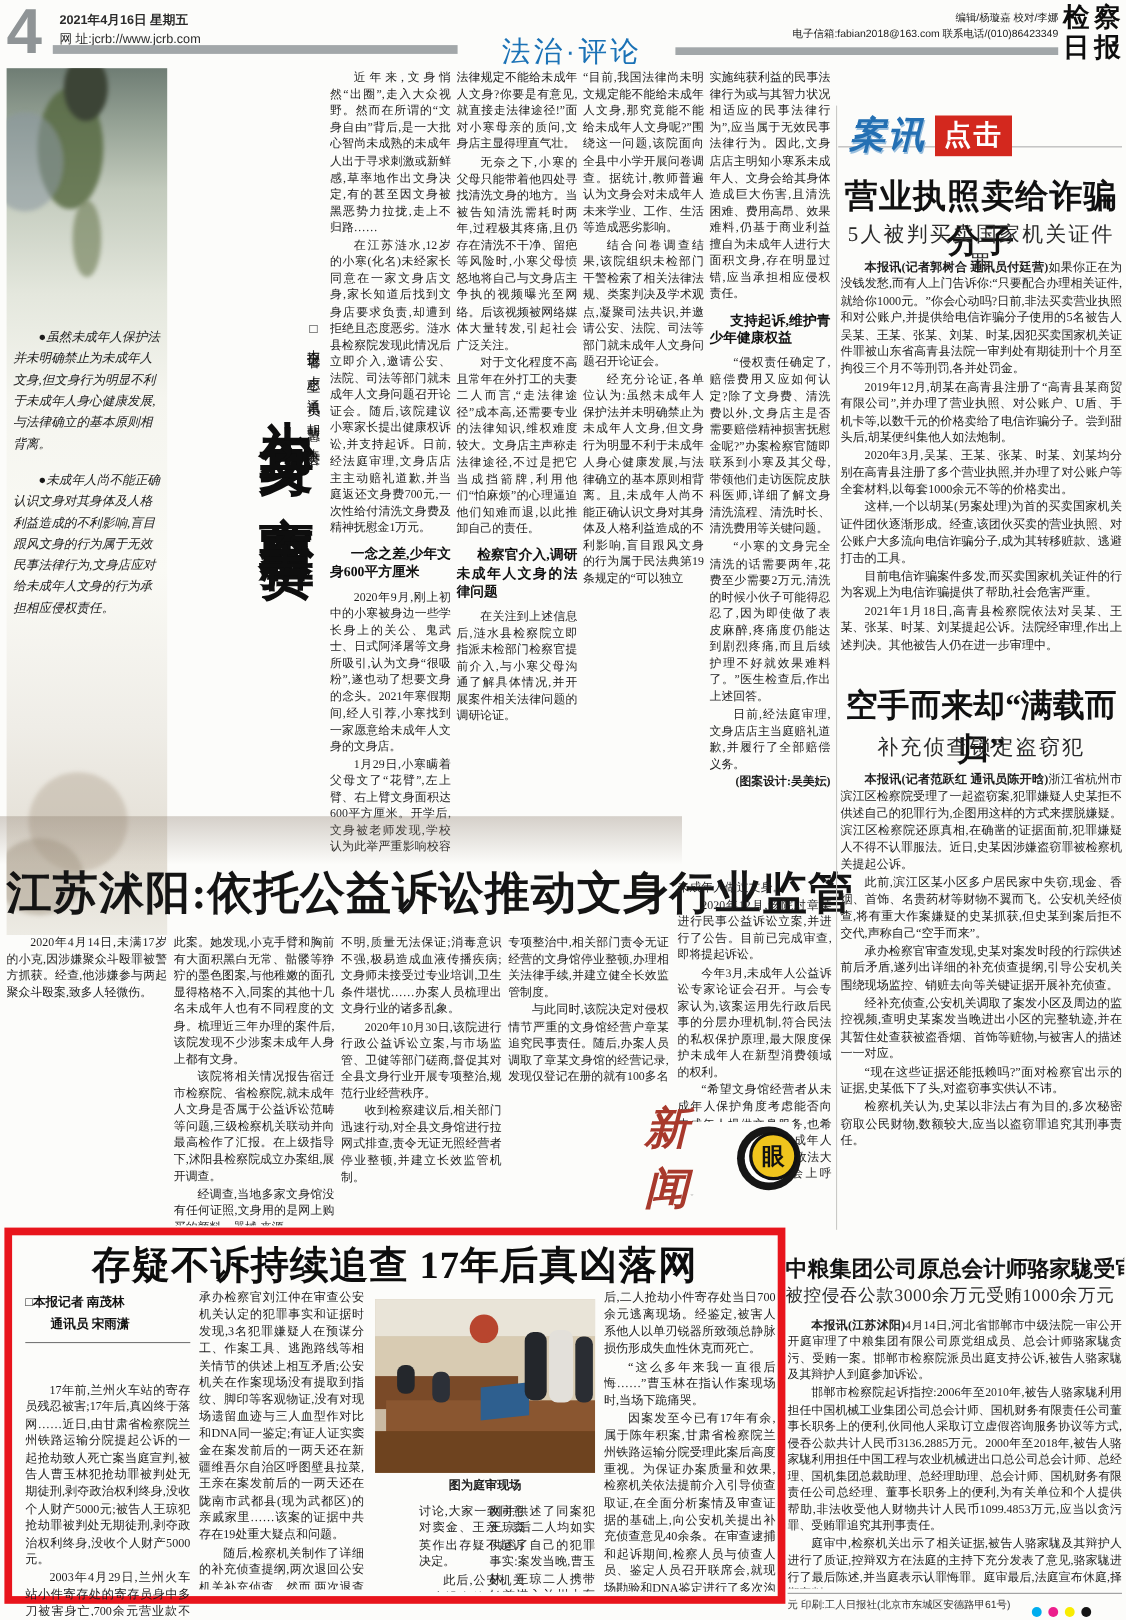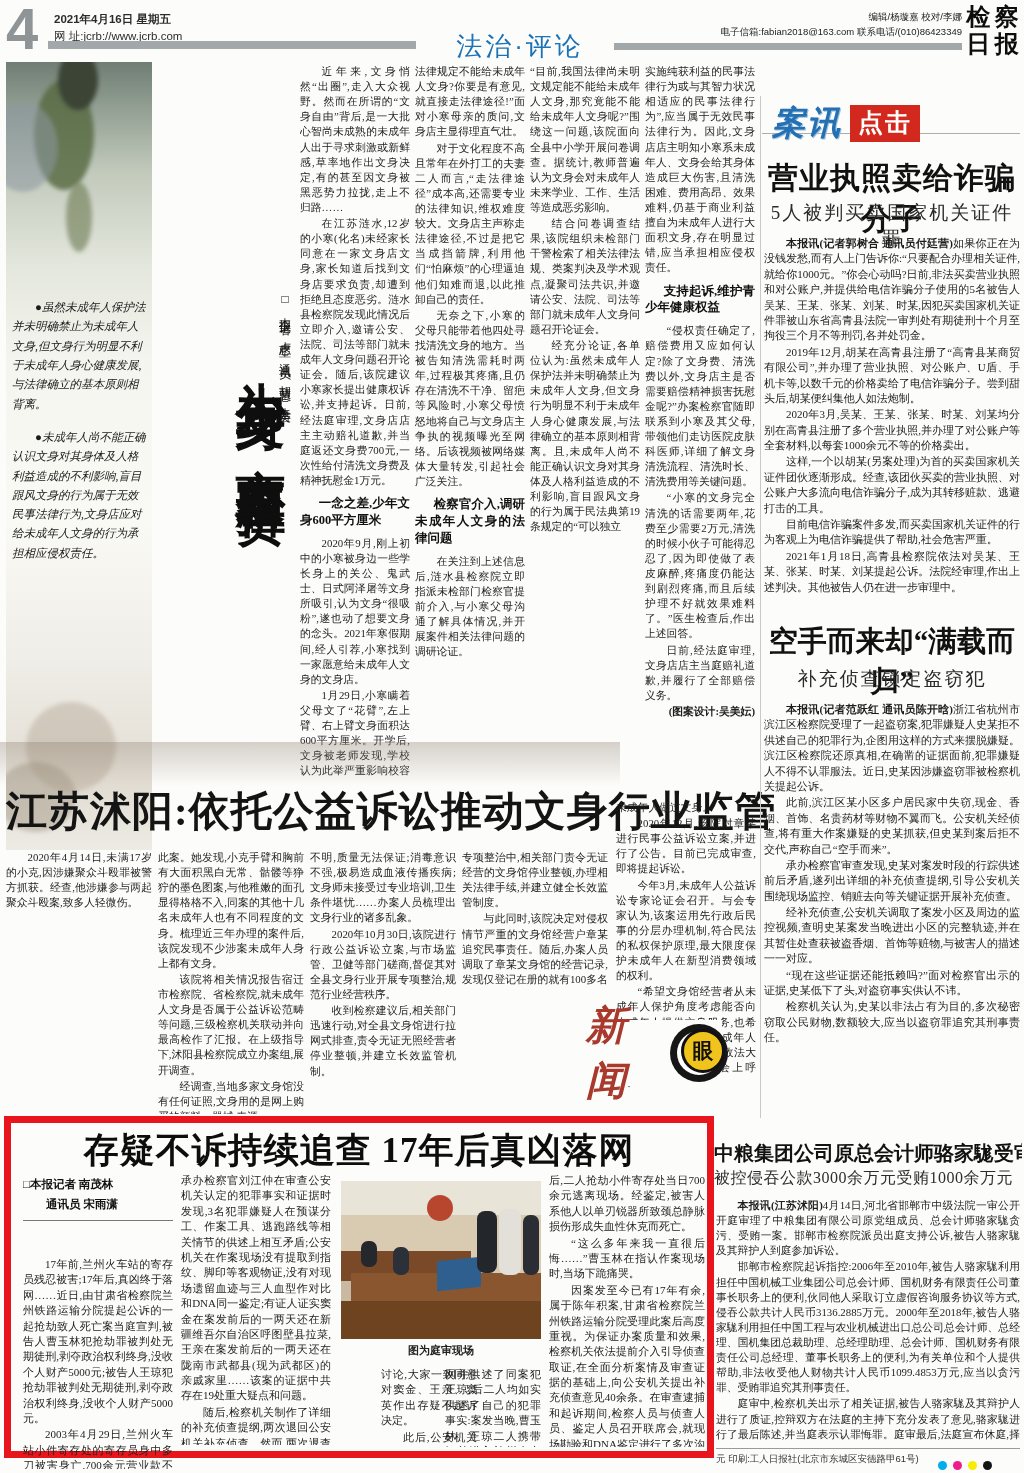--- a/index.html
+++ b/index.html
@@ -116,22 +116,22 @@
 
   <div class="col" style="left:300px;top:64px;width:110px;height:716px;">
       <div class="blk blk-p">近年来,文身悄然“出圈”,走入大众视野。然而在所谓的“文身自由”背后,是一大批心智尚未成熟的未成年人出于寻求刺激或新鲜感,草率地作出文身决定,有的甚至因文身被黑恶势力拉拢,走上不归路……</div>
       <div class="blk blk-p">在江苏涟水,12岁的小寒(化名)未经家长同意在一家文身店文身,家长知道后找到文身店要求负责,却遭到拒绝且态度恶劣。涟水县检察院发现此情况后立即介入,邀请公安、法院、司法等部门就未成年人文身问题召开论证会。随后,该院建议小寒家长提出健康权诉讼,并支持起诉。日前,经法庭审理,文身店店主主动赔礼道歉,并当庭返还文身费700元,一次性给付清洗文身费及精神抚慰金1万元。</div>
       <div class="blk blk-h">一念之差,少年文身600平方厘米</div>
       <div class="blk blk-p">2020年9月,刚上初中的小寒被身边一些学长身上的关公、鬼武士、日式阿泽屠等文身所吸引,认为文身“很吸粉”,遂也动了想要文身的念头。2021年寒假期间,经人引荐,小寒找到一家愿意给未成年人文身的文身店。</div>
       <div class="blk blk-p">1月29日,小寒瞒着父母文了“花臂”,左上臂、右上臂文身面积达600平方厘米。开学后,文身被老师发现,学校认为此举严重影响校容校貌,及时约谈小寒及其父母,要求尽快将文身清洗掉。经学校反复教育后,小寒方才意识到文身的危害,懊悔不已。</div>
     </div>
   <div class="col" style="left:415px;top:64px;width:110px;height:716px;">
       <div class="blk blk-pc">法律规定不能给未成年人文身?你要是有意见,就直接走法律途径!”面对小寒母亲的质问,文身店主显得理直气壮。</div>
+      <div class="blk blk-p">无奈之下,小寒的父母只能带着他四处寻找清洗文身的地方。当被告知清洗需耗时两年,过程极其疼痛,且仍存在清洗不干净、留疤等风险时,小寒父母愤怒地将自己与文身店主争执的视频曝光至网络。后该视频被网络媒体大量转发,引起社会广泛关注。</div>
       <div class="blk blk-p">对于文化程度不高且常年在外打工的夫妻二人而言,“走法律途径”成本高,还需要专业的法律知识,维权难度较大。文身店主声称走法律途径,不过是把它当成挡箭牌,利用他们“怕麻烦”的心理逼迫他们知难而退,以此推卸自己的责任。</div>
-      <div class="blk blk-p">无奈之下,小寒的父母只能带着他四处寻找清洗文身的地方。当被告知清洗需耗时两年,过程极其疼痛,且仍存在清洗不干净、留疤等风险时,小寒父母愤怒地将自己与文身店主争执的视频曝光至网络。后该视频被网络媒体大量转发,引起社会广泛关注。</div>
       <div class="blk blk-h">检察官介入,调研未成年人文身的法律问题</div>
       <div class="blk blk-p">在关注到上述信息后,涟水县检察院立即指派未检部门检察官提前介入,与小寒父母沟通了解具体情况,并开展案件相关法律问题的调研论证。</div>
     </div>
   <div class="col" style="left:530px;top:64px;width:110px;height:716px;">
       <div class="blk blk-pc">“目前,我国法律尚未明文规定能不能给未成年人文身,那究竟能不能给未成年人文身呢?”围绕这一问题,该院面向全县中小学开展问卷调查。据统计,教师普遍认为文身会对未成年人未来学业、工作、生活等造成恶劣影响。</div>
       <div class="blk blk-p">结合问卷调查结果,该院组织未检部门干警检索了相关法律法规、类案判决及学术观点,凝聚司法共识,并邀请公安、法院、司法等部门就未成年人文身问题召开论证会。</div>
       <div class="blk blk-p">经充分论证,各单位认为:虽然未成年人保护法并未明确禁止为未成年人文身,但文身行为明显不利于未成年人身心健康发展,与法律确立的基本原则相背离。且,未成年人尚不能正确认识文身对其身体及人格利益造成的不利影响,盲目跟风文身的行为属于民法典第19条规定的“可以独立</div>
     </div>
   <div class="col" style="left:645px;top:64px;width:110px;height:716px;">
       <div class="blk blk-pc">实施纯获利益的民事法律行为或与其智力状况相适应的民事法律行为”,应当属于无效民事法律行为。因此,文身店店主明知小寒系未成年人、文身会给其身体造成巨大伤害,且清洗困难、费用高昂、效果难料,仍基于商业利益擅自为未成年人进行大面积文身,存在明显过错,应当承担相应侵权责任。</div>

